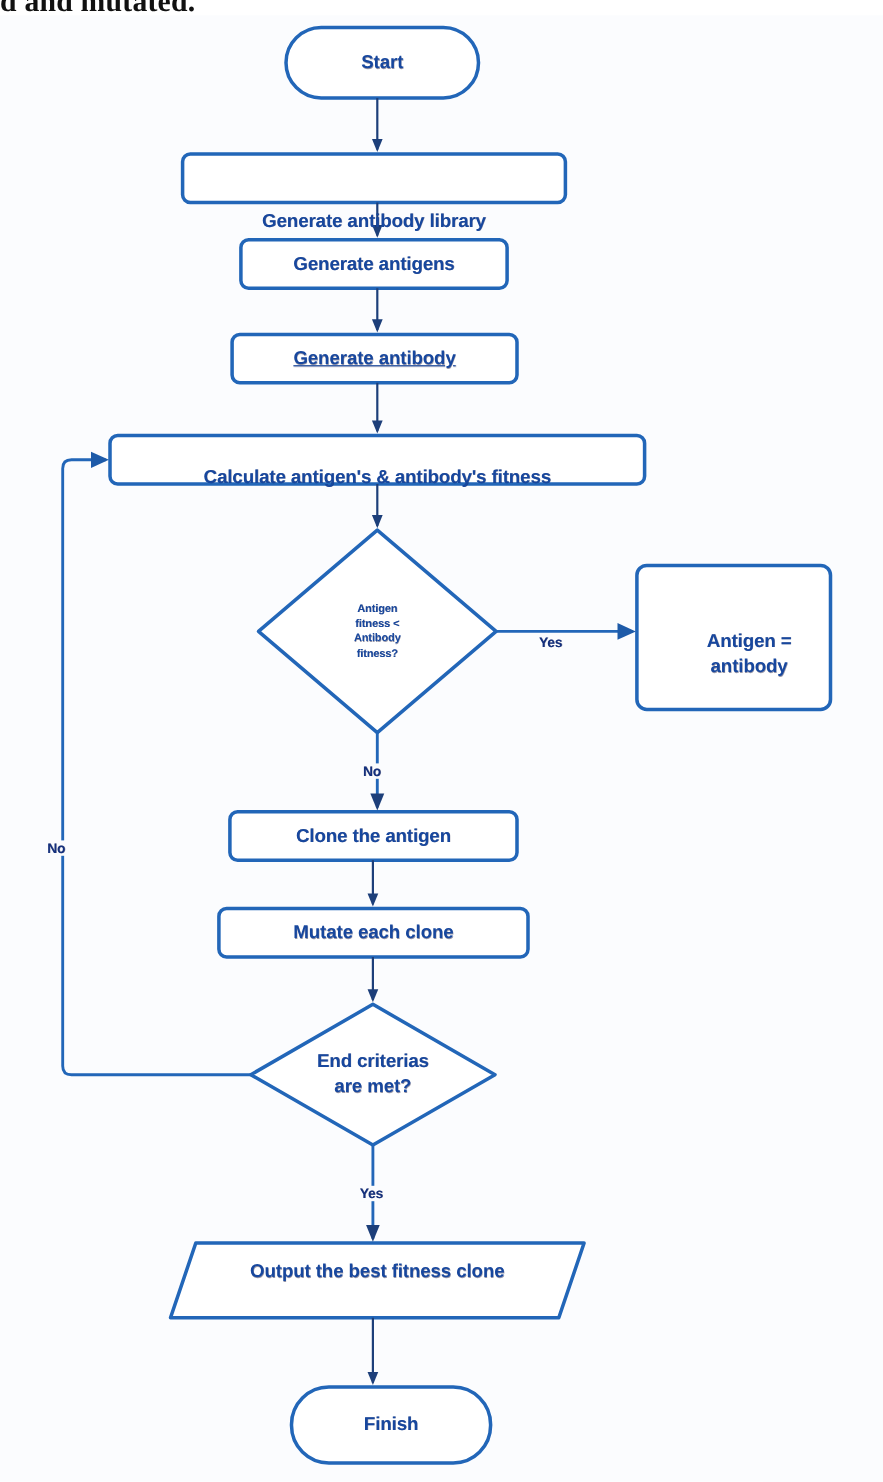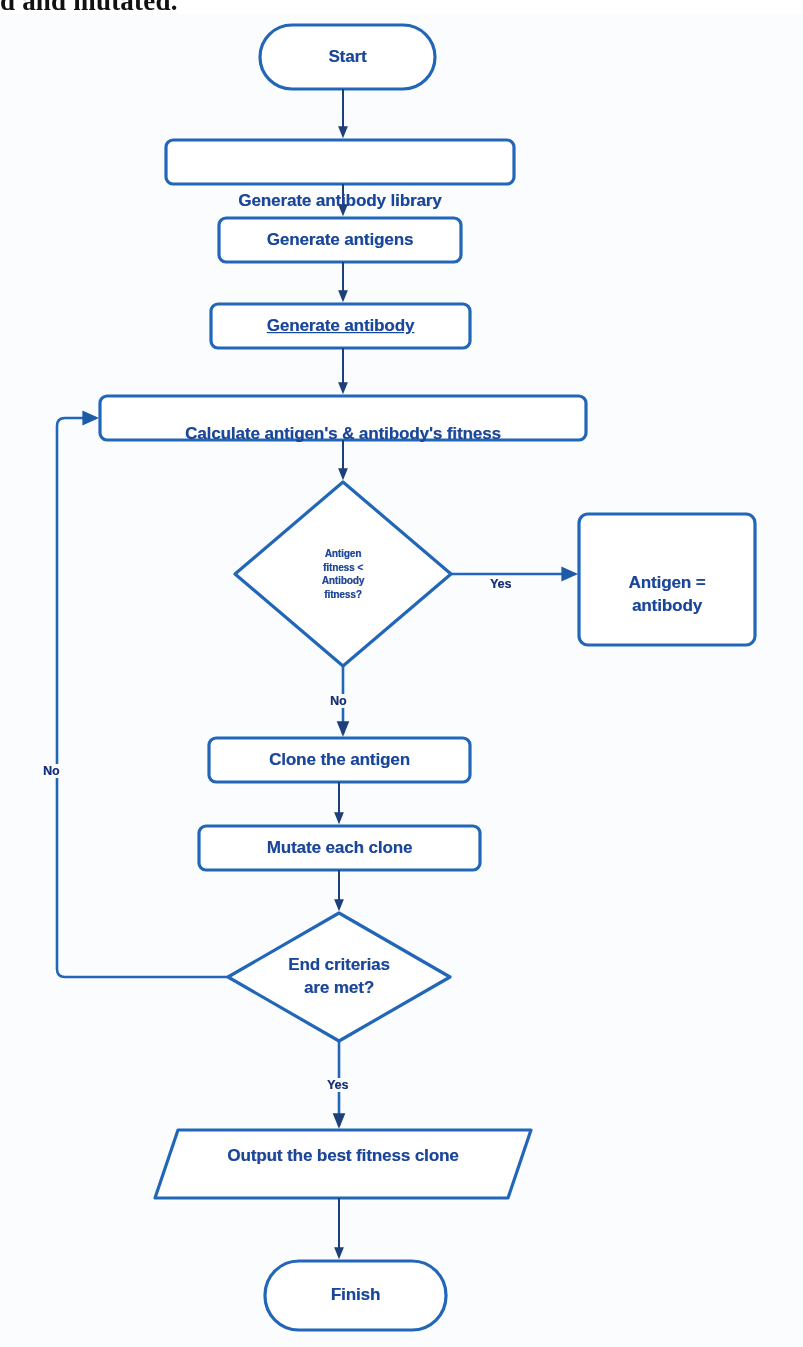--- a/index.html
+++ b/index.html
@@ -152,21 +152,21 @@
 
   <div class="node-label" style="left:211px; top:290px; width:259px; height:44px;text-decoration:underline;">Generate antibody</div>
 
   <div class="node-label" style="left:100px; top:382px; width:486px; height:44px;margin-top:16px;">Calculate antigen's &amp; antibody's fitness</div>
 
   <div class="node-label" style="left:258px; top:498px; width:170px; height:124px; font-size:10px; line-height:1.35;">Antigen
 fitness &lt;
 Antibody
 fitness?</div>
 
-  <div class="node-label" style="left:579px; top:500px; width:176px; height:162px; line-height:1.35;">Antigen =
+  <div class="node-label" style="left:579px; top:500px; width:176px; height:162px; line-height:1.35;padding-left:14px;">Antigen =
 antibody</div>
 
   <div class="node-label" style="left:209px; top:724px; width:261px; height:44px;">Clone the antigen</div>
 
   <div class="node-label" style="left:199px; top:812px; width:281px; height:44px;">Mutate each clone</div>
 
   <div class="node-label" style="left:244px; top:925px; width:190px; height:76px; line-height:1.35;">End criterias
 are met?</div>
 
   <div class="node-label" style="left:168px; top:1116px; width:350px; height:53px;">Output the best fitness clone</div>

